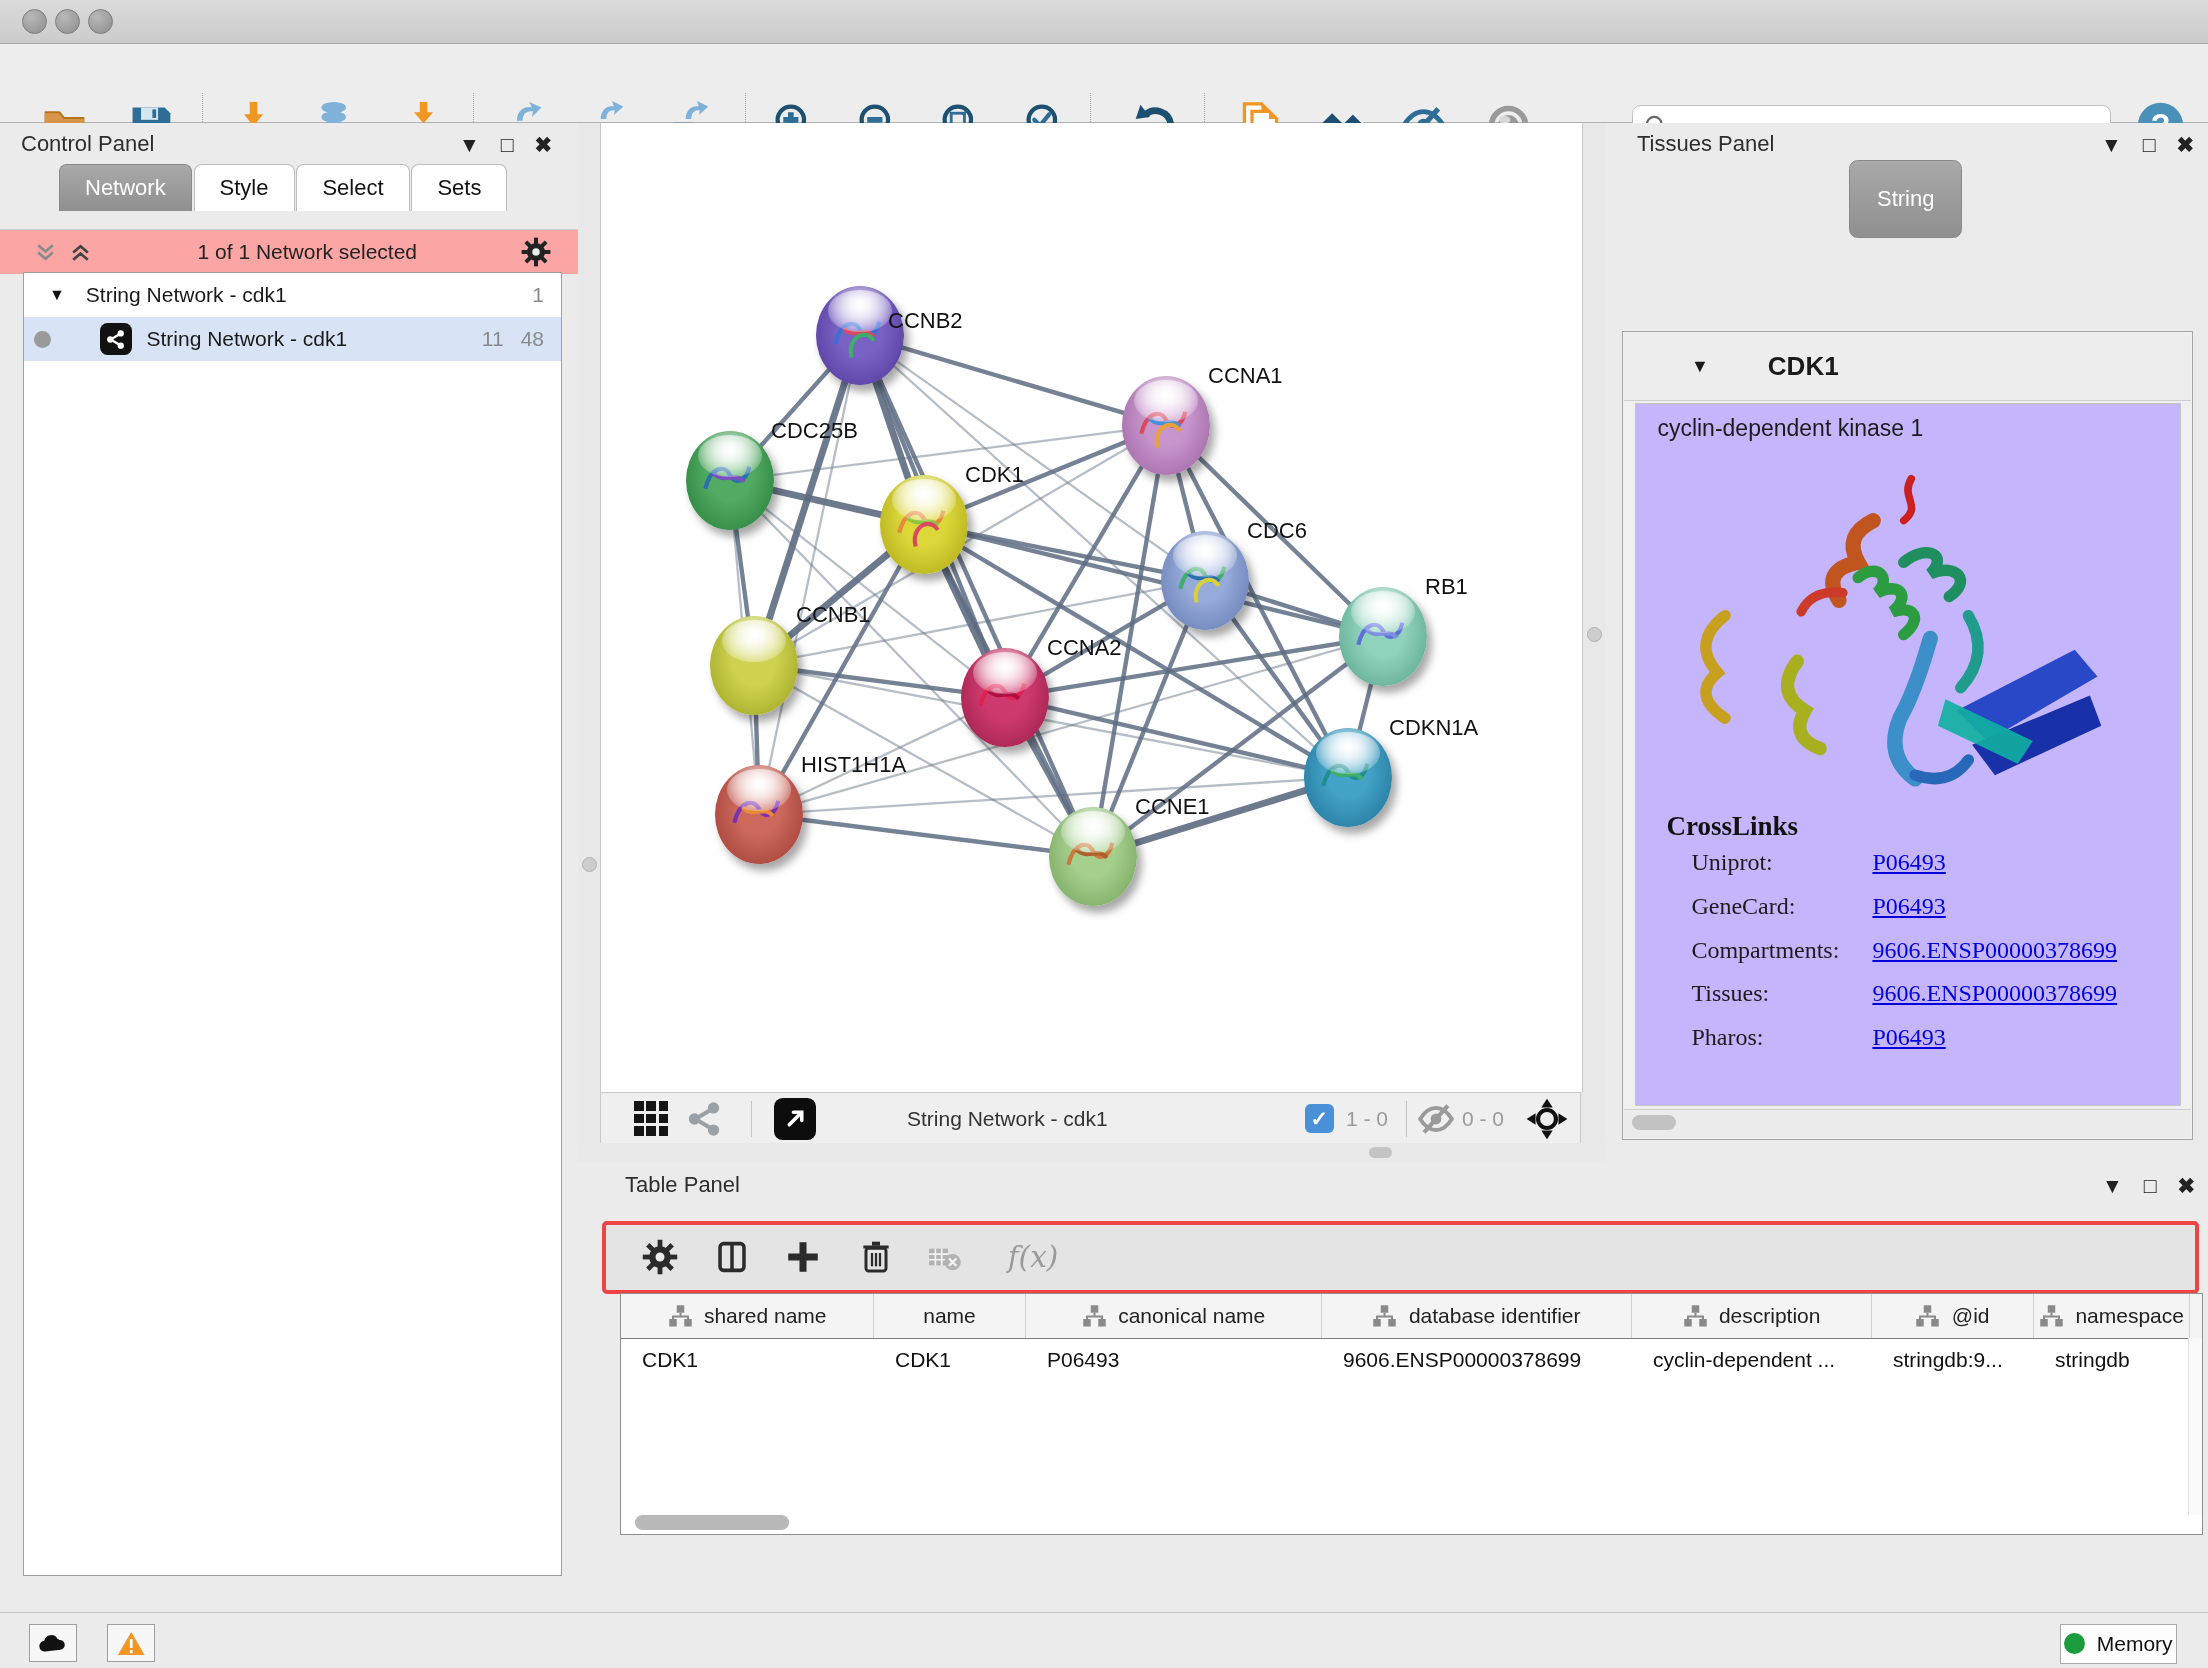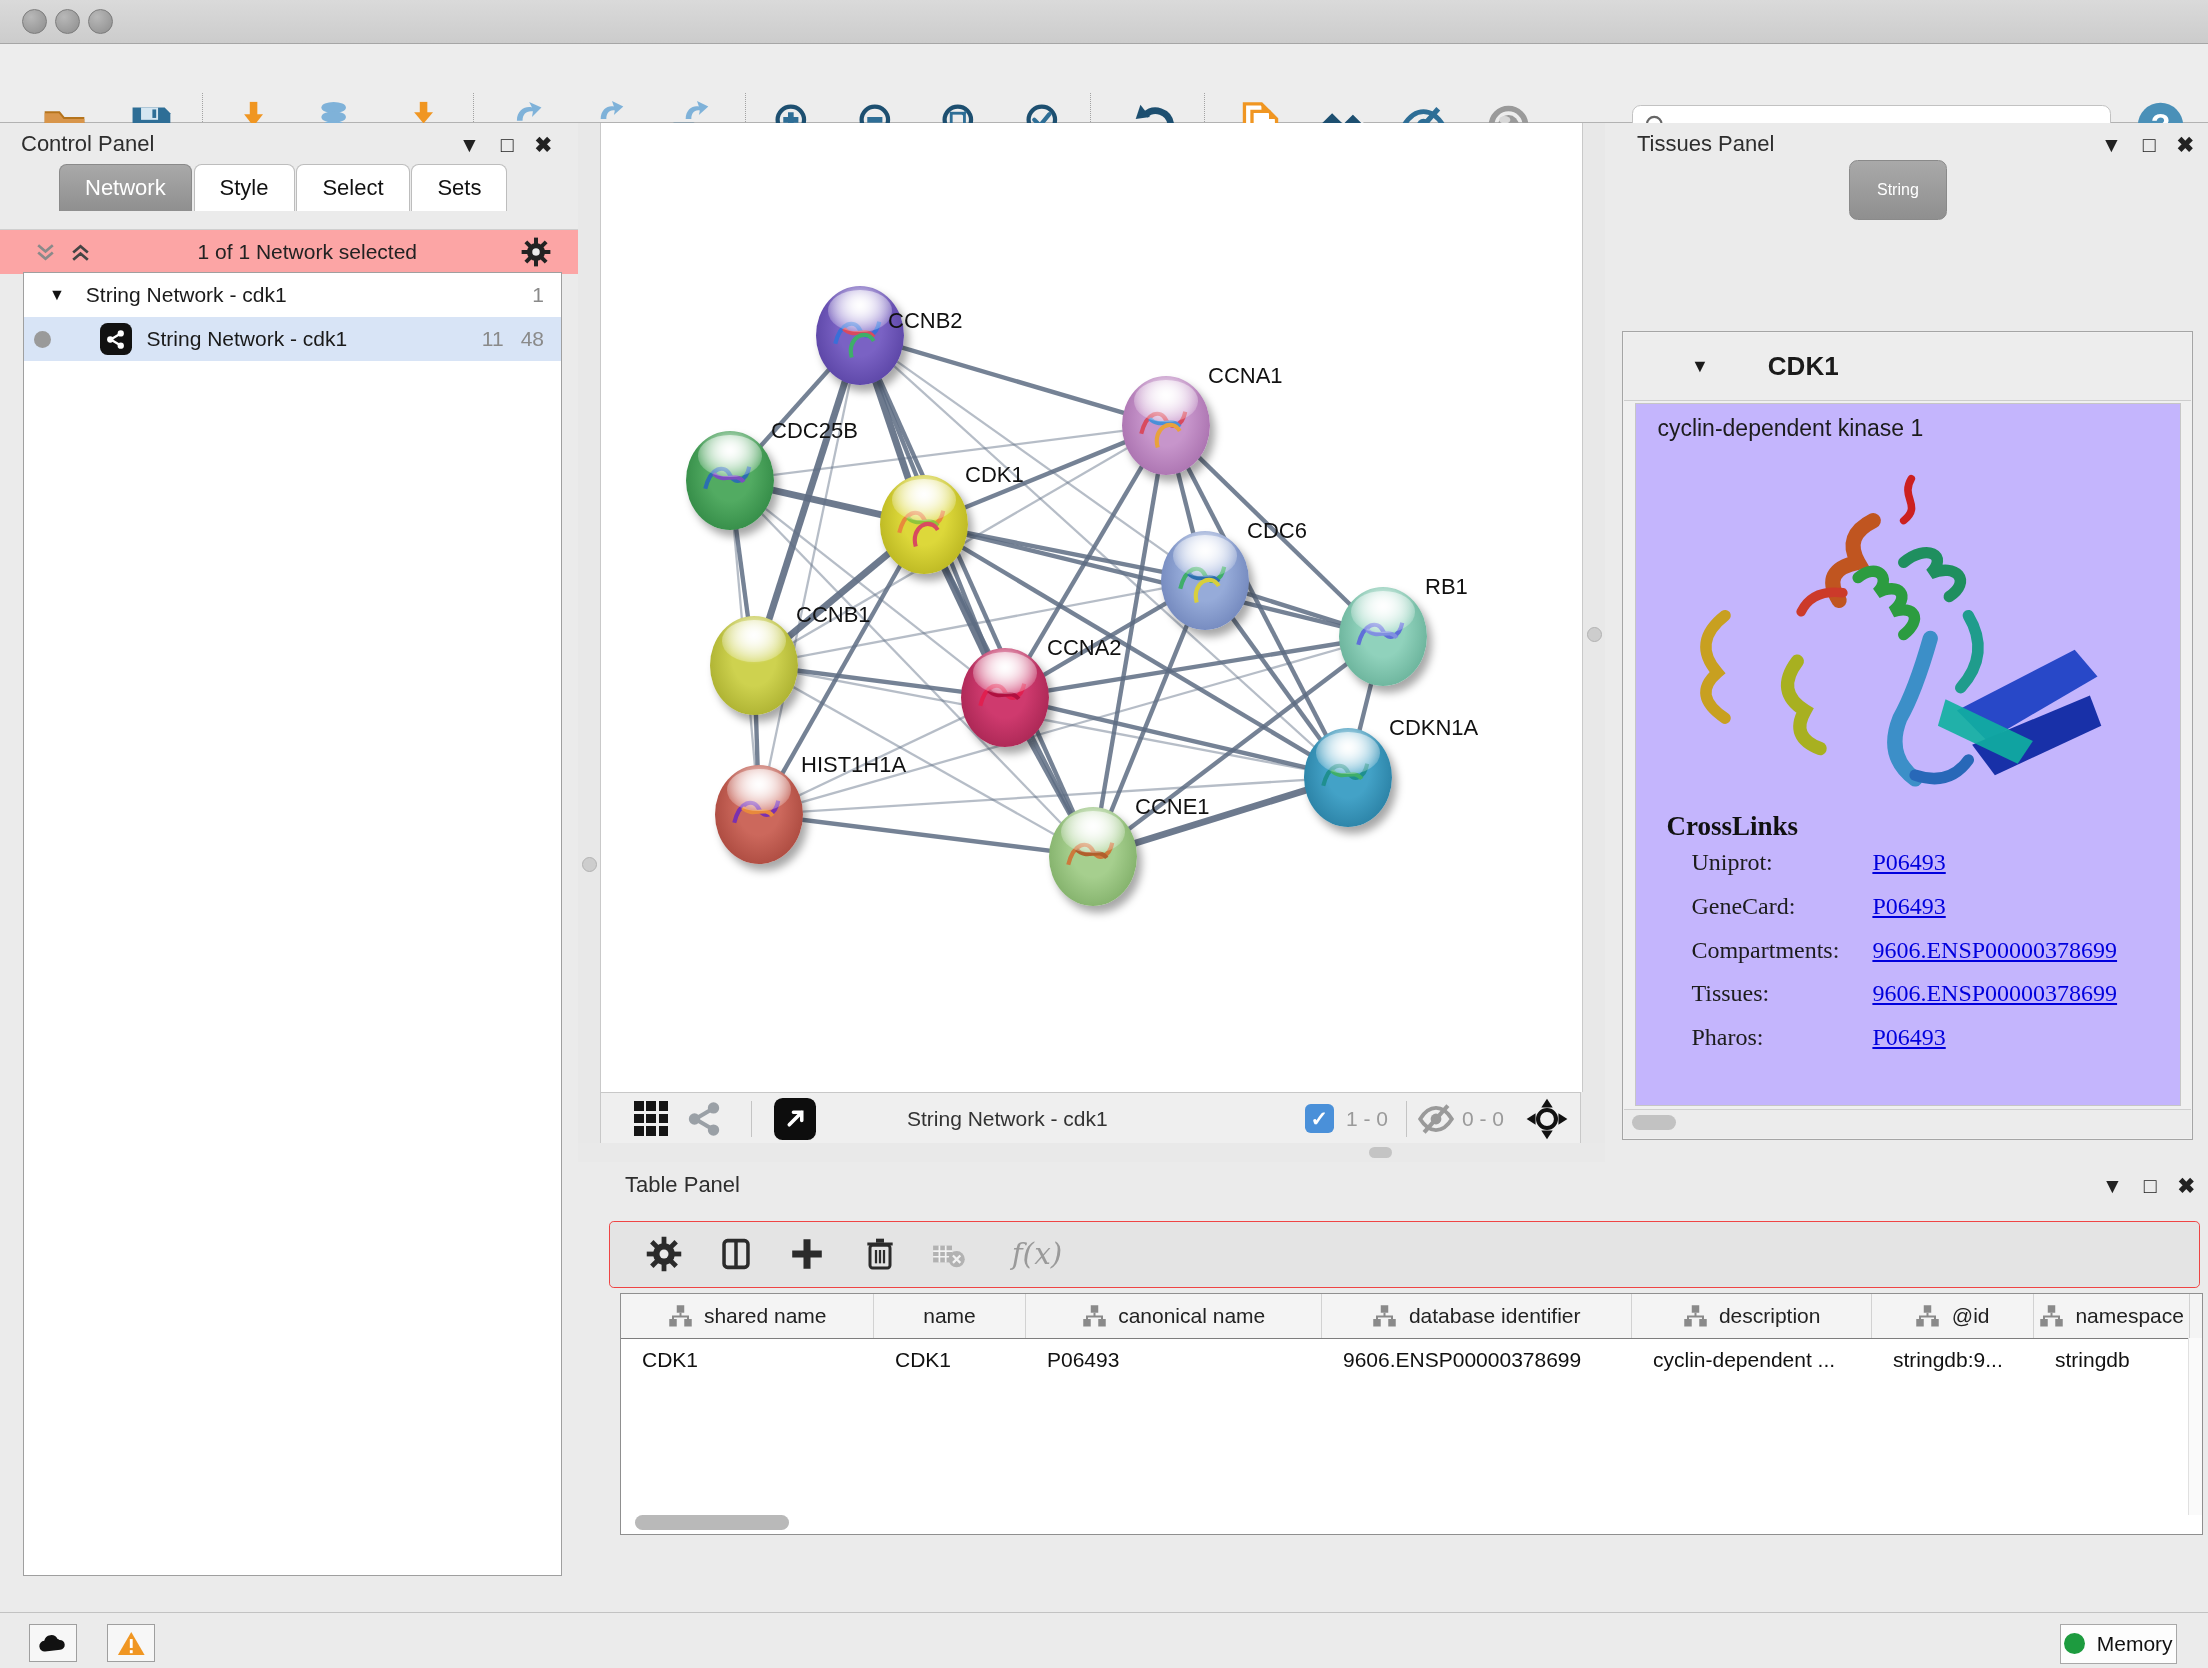--- a/index.html
+++ b/index.html
@@ -61,42 +61,42 @@
   .nb-sep{position:absolute;top:7.6px;height:36px;border-left:1px solid #c4c4c4;}
   #nb-title{font-size:21px;color:#333;}
   .nb-gray{font-size:21px;color:#9a9a9a;}
   .gridglyph{display:grid;grid-template-columns:repeat(3,9.5px);grid-gap:2.9px;}
   .gridglyph i{width:9.5px;height:9.5px;background:#151515;}
   .checkbox{width:28.5px;height:28.5px;border-radius:5.7px;background:#4a90d9;display:flex;align-items:center;justify-content:center;
      color:#fff;font-size:21px;font-weight:bold;}
   .blackbtn{width:42px;height:42px;border-radius:8.6px;background:#0d0d0d;display:flex;align-items:center;justify-content:center;}
   
   #results-panel{position:absolute;left:1605px;top:123px;width:603px;height:1040px;background:#ebebeb;}
-  #string-tab{position:absolute;left:244px;top:37px;padding:8px 27px;height:42px;line-height:42px;font-size:16px;color:#fff;
+  #string-tab{position:absolute;left:244px;top:37px;padding:17px 27px;height:42px;line-height:42px;font-size:22px;color:#fff;
      background:linear-gradient(#a9a9a9,#8f8f8f);border-radius:8.6px;border:1px solid #8a8a8a;}
   #rp-box1{position:absolute;left:17px;top:79px;width:569px;height:126px;border:1px solid #a5a5a5;background:#ebebeb;}
   .rp-btn{position:absolute;top:53px;height:46px;line-height:44px;background:#fff;border:1px solid #b5b5b5;border-radius:9.5px;
      font-size:22px;text-align:center;color:#111;}
   #rp-box2{position:absolute;left:17px;top:208px;width:569px;height:807px;border:1px solid #a5a5a5;background:#f0f0f0;}
   #gene-row{position:absolute;left:1px;top:1px;right:1px;height:67px;background:#ededed;border-bottom:1px solid #cdcdcd;
      display:flex;align-items:center;}
   #gene-caret{margin-left:67px;font-size:18px;}
   #gene-name{margin-left:59px;font-size:26px;font-weight:bold;}
   #gene-box{position:absolute;left:12.4px;top:71px;width:544px;height:701px;background:#c4b5fd;border:1px solid #c6c6c6;}
   #gene-desc{position:absolute;left:21px;top:11.4px;font-size:23px;color:#1c1c1c;}
   #protein-img{position:absolute;left:24px;top:52px;}
   #xl-title{position:absolute;left:30px;top:407px;font-family:"Liberation Serif",serif;font-weight:bold;font-size:27px;color:#111;}
   .xl-row{position:absolute;left:55px;width:476px;height:44px;font-family:"Liberation Serif",serif;font-size:24px;display:flex;}
   .xl-label{width:181px;color:#1c1c1c;}
   .xl-link{color:#0000dd;text-decoration:underline;}
   #rp-scroll{position:absolute;left:1px;right:1px;bottom:1px;height:28.5px;background:#ececec;border-top:1px solid #cfcfcf;}
   #rp-scroll .thumb{position:absolute;left:7.6px;top:5.7px;width:44px;height:15px;background:#c2c2c2;border-radius:7.6px;}
   
   #table-panel{position:absolute;left:578px;top:1162px;width:1630px;height:450px;background:#ebebeb;}
-  #tp-toolbar{position:absolute;left:31px;top:59px;width:1589px;height:65px;background:#e4e4e4;border:1px solid #ef4444;border-radius:4.8px;}
+  #tp-toolbar{position:absolute;left:24px;top:59px;width:1589px;height:65px;background:#e4e4e4;border:4px solid #ef4444;border-radius:4.8px;}
   .tp-icon{position:absolute;top:5.7px;width:53px;height:53px;display:flex;align-items:center;justify-content:center;}
   #fx-label{font-family:"DejaVu Serif",serif;font-style:italic;font-size:29.5px;color:#9a9a9a;}
   #table-box{position:absolute;left:42px;top:131px;width:1581px;height:240px;background:#fff;border:1.9px solid #8f8f8f;overflow:hidden;}
   #thead{display:flex;height:44px;background:#f4f4f4;border-bottom:1.9px solid #7d7d7d;}
   .th{display:flex;align-items:center;justify-content:center;gap:11.4px;font-size:21px;color:#222;
       border-right:1px solid #d2d2d2;overflow:hidden;white-space:nowrap;flex-shrink:0;box-sizing:border-box;}
   #trow{display:flex;height:42px;align-items:center;}
   .td{font-size:21px;color:#111;padding-left:21px;overflow:hidden;white-space:nowrap;flex-shrink:0;box-sizing:border-box;}
   #hscroll{position:absolute;left:1.9px;bottom:3.8px;height:15px;width:1560px;}
   #hscroll .thumb{position:absolute;left:12.4px;top:0;width:154px;height:15px;background:#b9b9b9;border-radius:7.6px;}

